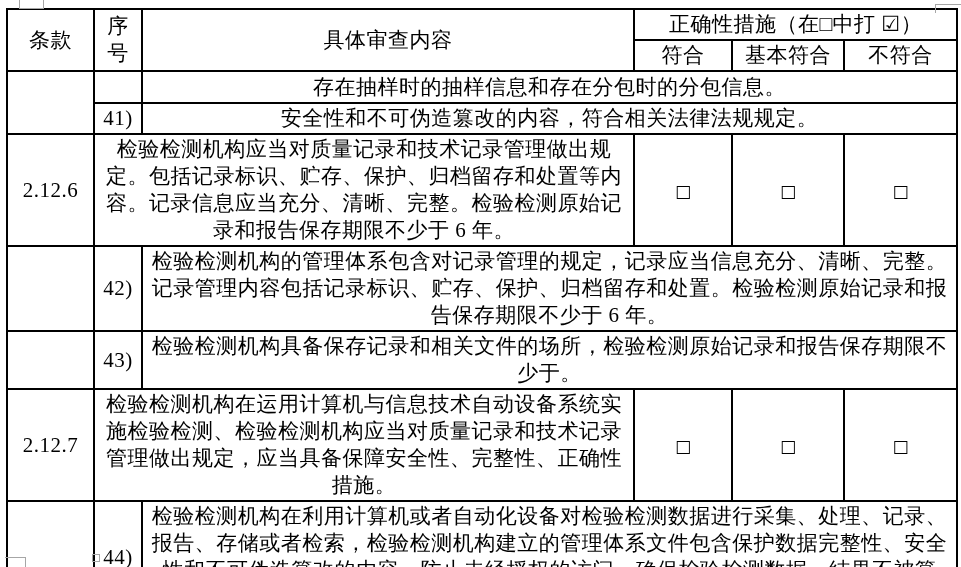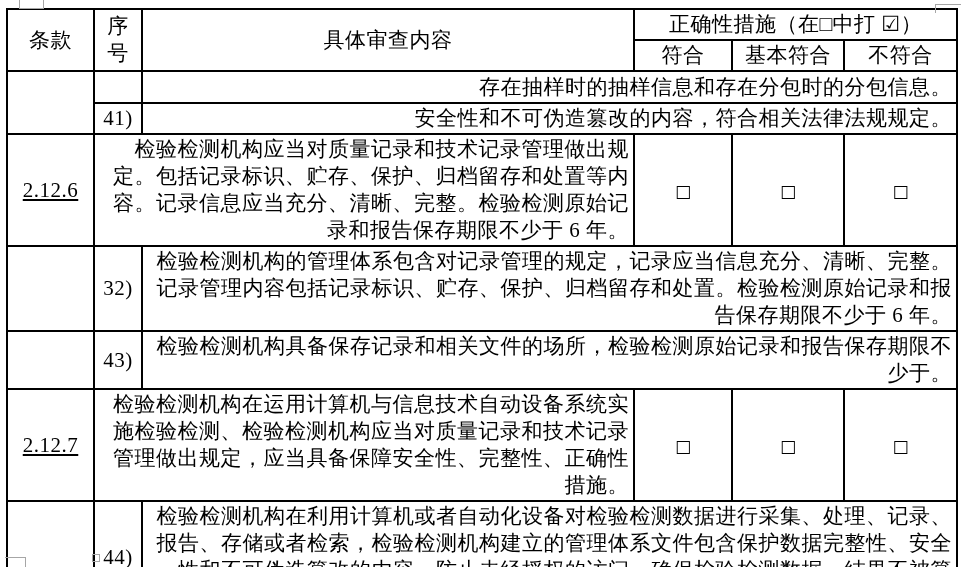--- a/index.html
+++ b/index.html
@@ -23,23 +23,23 @@
     padding: 1px 4px;
     font-weight: 400;
     font-size: 21px;
     line-height: 27px;
     letter-spacing: 0.5px;
     vertical-align: middle;
     overflow: hidden;
     word-break: break-all;
   }
   th.hdr { text-align: center; }
-  td.clause-col { text-align: center; font-size: 20px; letter-spacing: 0; text-decoration: underline; }
+  td.clause-col { text-align: center; font-size: 20px; letter-spacing: 0; }
   td.serial-col { text-align: center; font-size: 20px; letter-spacing: 0; padding: 1px 1px; }
-  td.content-col { text-align: right; margin-left: 20px; }
+  td.content-col { text-align: center; margin-left: 20px; }
   td.check-col { text-align: center; }
   .cbx {
     display: inline-block;
     font-family: "DejaVu Sans", sans-serif;
     font-size: 17px;
     line-height: 1;
     letter-spacing: 0;
   }
   
   .artifact { position: absolute; border: 0 solid #a6a6a6; }
@@ -92,21 +92,21 @@
   <tr style="height:106px">
     <td class="clause-col">2.12.6</td>
     <td class="content-col" colspan="2">检验检测机构应当对质量记录和技术记录管理做出规定。包括记录标识、贮存、保护、归档留存和处置等内容。记录信息应当充分、清晰、完整。检验检测原始记录和报告保存期限不少于 6 年。</td>
     <td class="check-col"><span class="cbx">□</span></td>
     <td class="check-col"><span class="cbx">□</span></td>
     <td class="check-col"><span class="cbx">□</span></td>
   </tr>
 
   <tr style="height:84px">
     <td class="clause-col"></td>
-    <td class="serial-col">32)</td>
+    <td class="serial-col">42)</td>
     <td class="content-col" colspan="4">检验检测机构的管理体系包含对记录管理的规定，记录应当信息充分、清晰、完整。记录管理内容包括记录标识、贮存、保护、归档留存和处置。检验检测原始记录和报告保存期限不少于 6 年。</td>
   </tr>
 
   <tr style="height:55px">
     <td class="clause-col"></td>
     <td class="serial-col">43)</td>
     <td class="content-col" colspan="4">检验检测机构具备保存记录和相关文件的场所，检验检测原始记录和报告保存期限不少于。</td>
   </tr>
 
   <tr style="height:105px">

